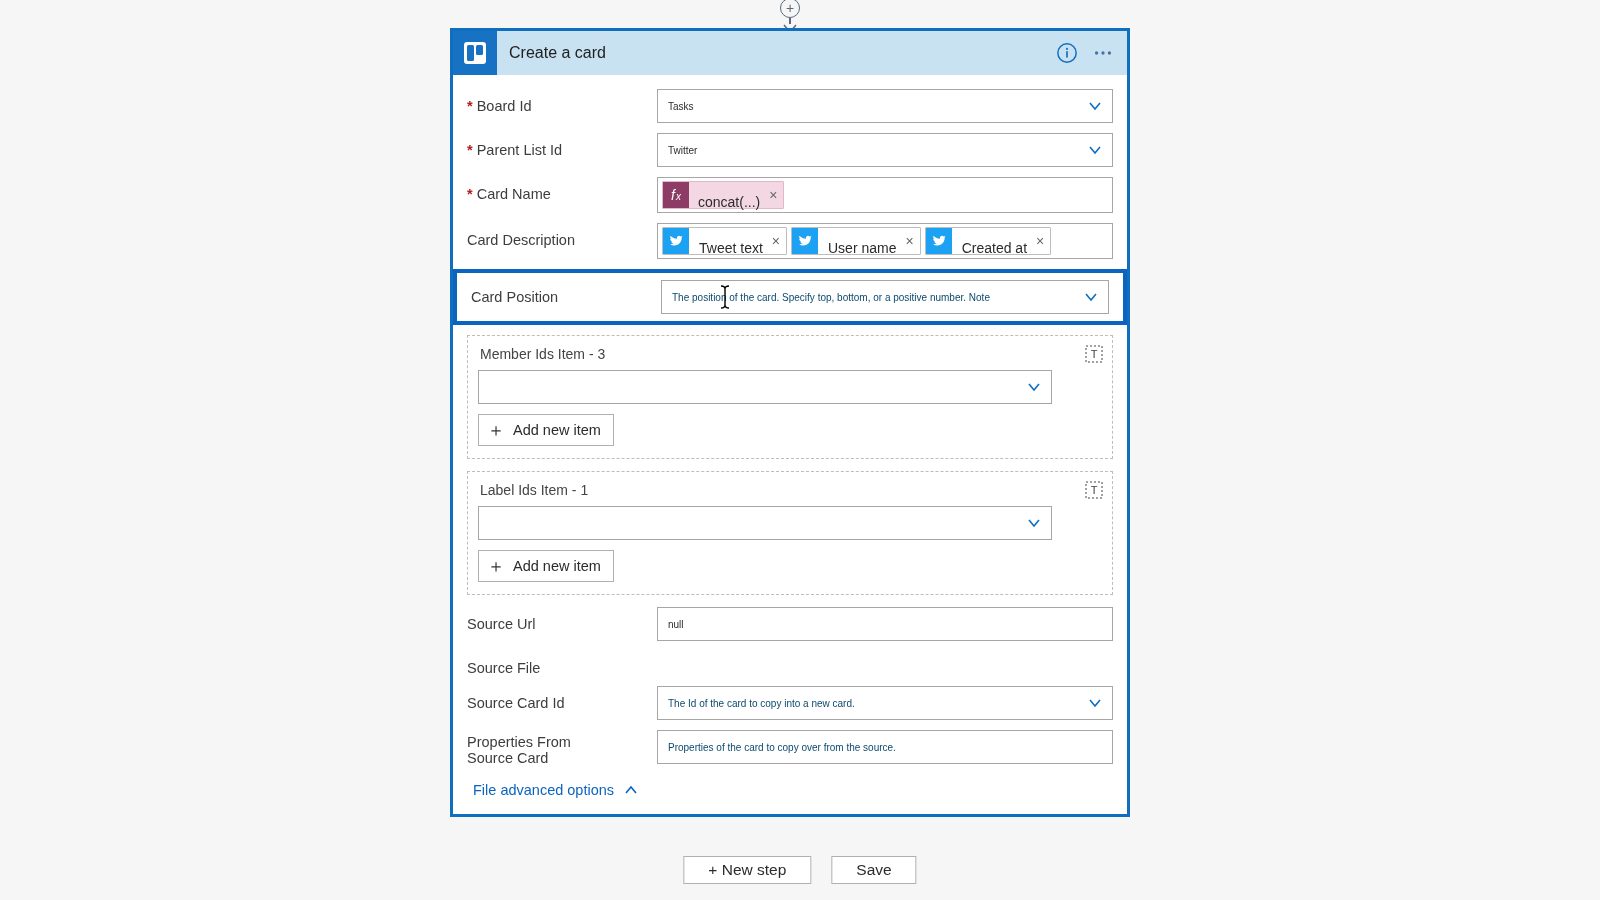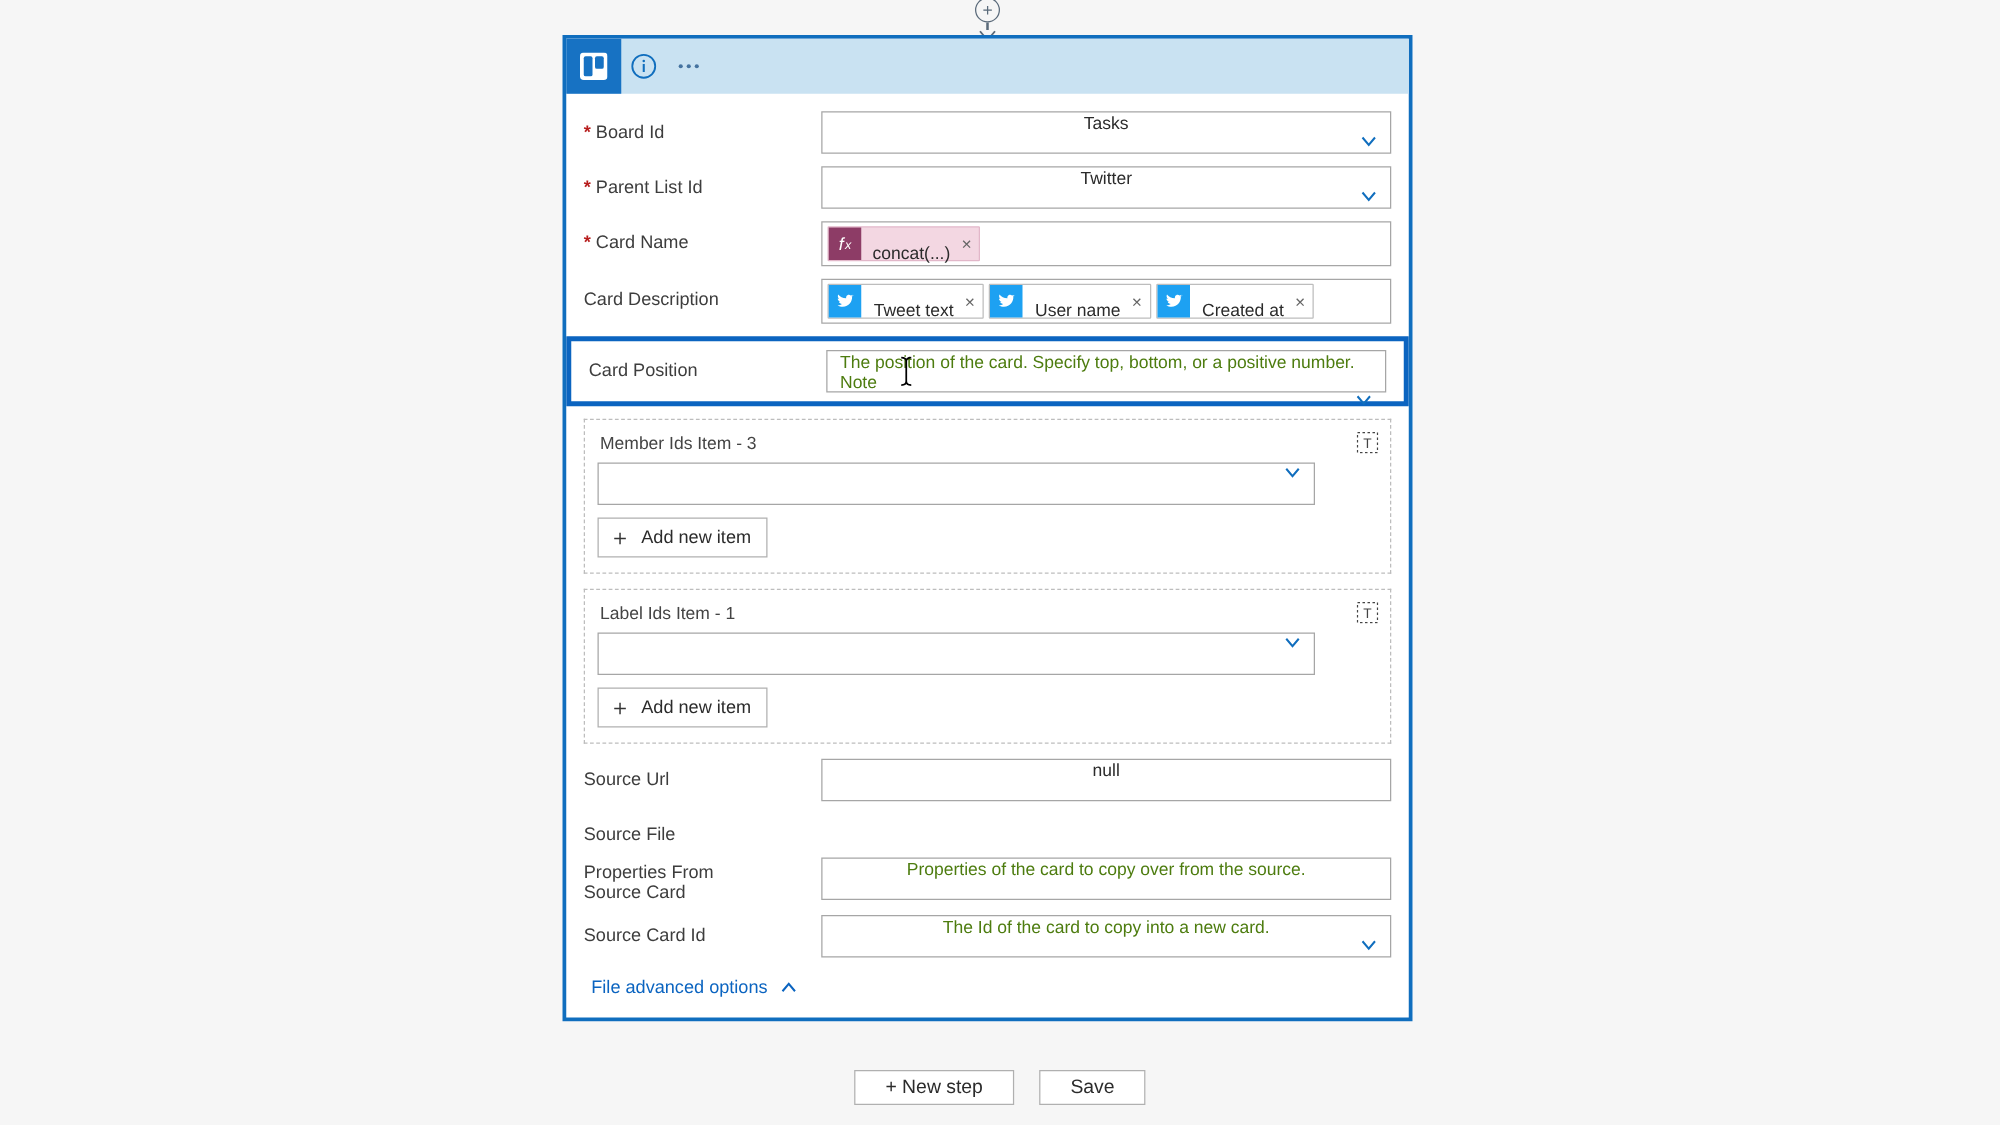--- a/index.html
+++ b/index.html
@@ -89,30 +89,29 @@
     position: relative;
   }
 
   .dropdown, .textbox {
     width: 100%;
     height: 34px;
     border: 1px solid #a6a6a6;
     background: #fff;
     display: flex; align-items: center;
     padding: 0 10px;
-    font-size: 14px;
+    font-size: 10px;
     color: #2b2b2b;
     cursor: pointer;
-    flex-direction: column;
   }
   .dropdown .chev, .textbox .chev {
     margin-left: auto;
     color: #106ebe;
   }
-  .placeholder { color: #4d7c0f; }
+  .placeholder { color: #0c4a6e; }
 
   .token-input {
     width: 100%;
     min-height: 36px;
     border: 1px solid #a6a6a6;
     background: #fff;
     display: flex; align-items: center; flex-wrap: wrap;
     padding: 3px 4px;
     gap: 4px;
     cursor: text;
@@ -236,20 +235,21 @@
 <div class="card">
 
   <div class="card-header">
     <div class="brand-sq">
       <svg width="22" height="22" viewBox="0 0 22 22">
         <rect x="0" y="0" width="22" height="22" rx="3" fill="#fff"></rect>
         <rect x="3" y="3" width="7" height="16" rx="1.5" fill="#1772c3"></rect>
         <rect x="12" y="3" width="7" height="10" rx="1.5" fill="#1772c3"></rect>
       </svg>
     </div>
+    <div class="card-title">Create a card</div>
     <div class="hdr-btn">
       <svg width="22" height="22" viewBox="0 0 24 24">
           <circle cx="12" cy="12" r="10" fill="none" stroke="#106ebe" stroke-width="1.6"></circle>
           <circle cx="12" cy="7.5" r="1.1" fill="#106ebe"></circle>
           <rect x="11.1" y="10" width="1.8" height="7" fill="#106ebe"></rect>
         </svg>
     </div>
     <div class="hdr-btn more">
       <svg width="22" height="22" viewBox="0 0 24 24">
           <circle cx="5" cy="12" r="1.8" fill="#4573a0"></circle>
@@ -422,39 +422,39 @@
       </div>
     </div>
 
     
     <div class="row">
       <div class="label">Source File</div>
     </div>
 
     
     <div class="row">
-      <div class="label" style="padding-top:4px;">Properties From Source Card</div>
-      <div class="field">
-        <div class="textbox">
-          <span class="placeholder">Properties of the card to copy over from the source.</span>
-        </div>
-      </div>
-    </div>
-
-    
-    <div class="row">
       <div class="label">Source Card Id</div>
       <div class="field">
         <div class="dropdown">
           <span class="placeholder">The Id of the card to copy into a new card.</span>
           <span class="chev">
               <svg viewBox="0 0 14 14">
                 <path d="M2 4 L7 10 L12 4" fill="none" stroke="#106ebe" stroke-width="1.6"></path>
               </svg>
             </span>
+        </div>
+      </div>
+    </div>
+
+    
+    <div class="row">
+      <div class="label" style="padding-top:4px;">Properties From Source Card</div>
+      <div class="field">
+        <div class="textbox">
+          <span class="placeholder">Properties of the card to copy over from the source.</span>
         </div>
       </div>
     </div>
 
     
 
     <div class="advanced-link">
       <span>File advanced options</span>
       <span class="chev">
           <svg viewBox="0 0 14 14" width="14" height="14">

